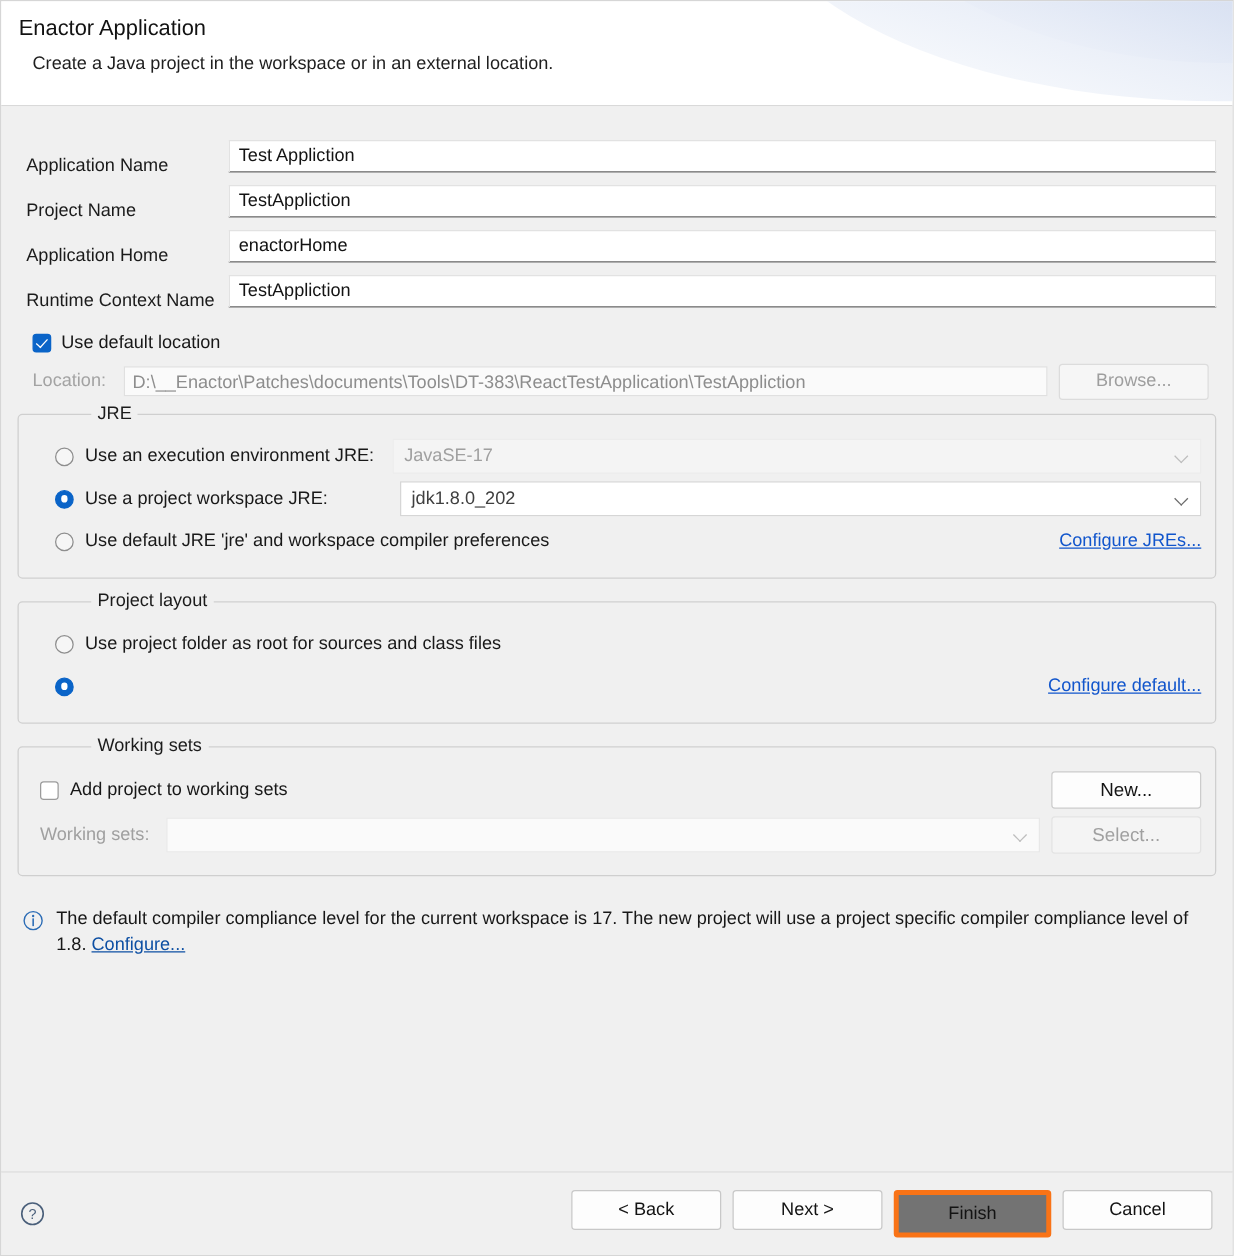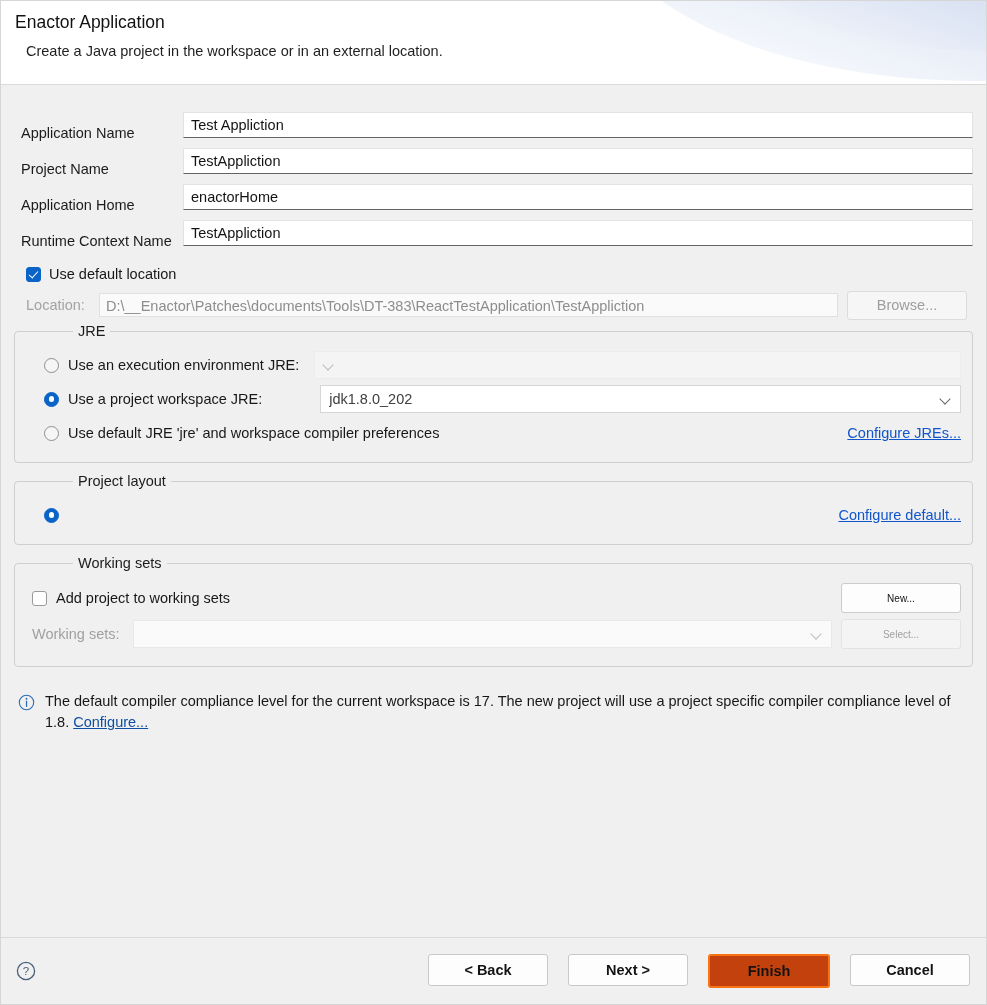--- a/index.html
+++ b/index.html
@@ -355,21 +355,21 @@
     height: 36px;
     gap: 9px;
     padding-left: 6px;
   }
   .btn-small {
     width: 118px;
     height: 28px;
     background: #fdfdfd;
     border: 1px solid #cccccc;
     border-radius: 3px;
-    font-size: 10px;
+    font-size: 15px;
     color: #141414;
     display: flex;
     align-items: center;
     justify-content: center;
     flex: 0 0 auto;
   }
   .btn-small.disabled {
     background: #f4f4f4;
     border-color: #e3e3e3;
     color: #a0a0a0;
@@ -416,39 +416,38 @@
     padding: 0 16px 0 14px;
     box-sizing: border-box;
   }
   .help-icon {
     width: 22px; height: 22px;
     flex: 0 0 auto;
   }
   .footer-btns {
     margin-left: auto;
     display: flex;
-    gap: 20px;
-    font-weight: bold;
+    gap: 9px;
   }
   .btn {
     width: 118px;
     height: 30px;
     background: #fdfdfd;
     border: 1px solid #c8c8c8;
     border-radius: 3px;
     font-size: 14.5px;
     color: #131313;
     display: flex;
     align-items: center;
     justify-content: center;
     font-family: "Liberation Sans", sans-serif;
   }
   .btn.primary {
-    border: 2px solid #f97316;
-    background: #c2410c;
+    border: 4px solid #f97316;
+    background: #737373;
   }
 </style>
 </head>
 <body>
 
 <div class="dialog">
 
 
   <div class="header">
     <div class="header-swoosh"></div>
@@ -495,20 +494,21 @@
       </div>
     </div>
 
     <div class="group">
       <div class="glegend">JRE</div>
 
       <div class="optline">
         <span class="radio"></span>
         <span class="olbl">Use an execution environment JRE:</span>
         <span class="combo disabled grow" style="margin-left:6px;">
+          <span class="cval">JavaSE-17</span>
           <span class="chev"></span>
         </span>
       </div>
 
       <div class="optline">
         <span class="radio selected"></span>
         <span class="olbl">Use a project workspace JRE:</span>
         <span class="combo grow" style="margin-left:49px;">
           <span class="cval">jdk1.8.0_202</span>
           <span class="chev"></span>
@@ -519,20 +519,24 @@
         <span class="radio"></span>
         <span class="olbl">Use default JRE 'jre' and workspace compiler preferences</span>
         <span class="grow"></span>
         <span class="link">Configure JREs...</span>
       </div>
     </div>
 
     <div class="group" style="margin-top:18px;">
       <div class="glegend">Project layout</div>
 
+      <div class="optline">
+        <span class="radio"></span>
+        <span class="olbl">Use project folder as root for sources and class files</span>
+      </div>
 
       <div class="optline">
         <span class="radio selected"></span>
         <span class="grow"></span>
         <span class="link">Configure default...</span>
       </div>
     </div>
 
     <div class="group" style="margin-top:18px; padding-bottom:14px;">
       <div class="glegend">Working sets</div>

